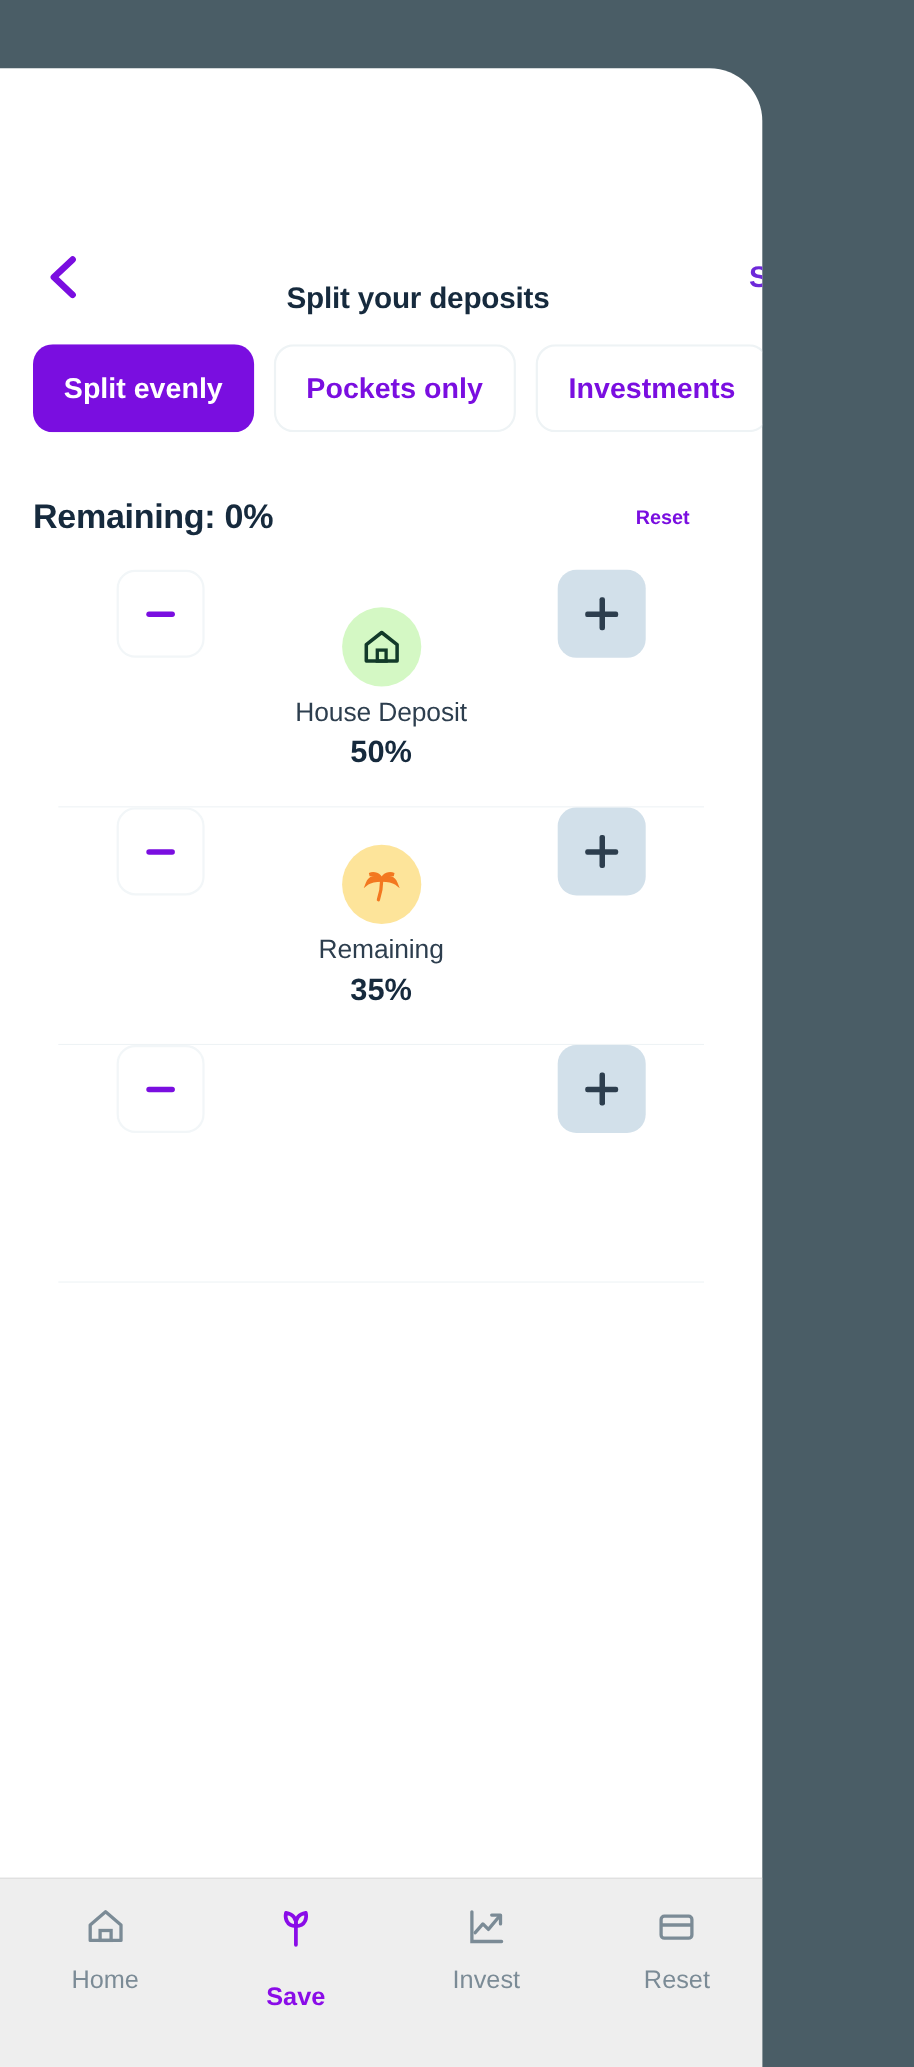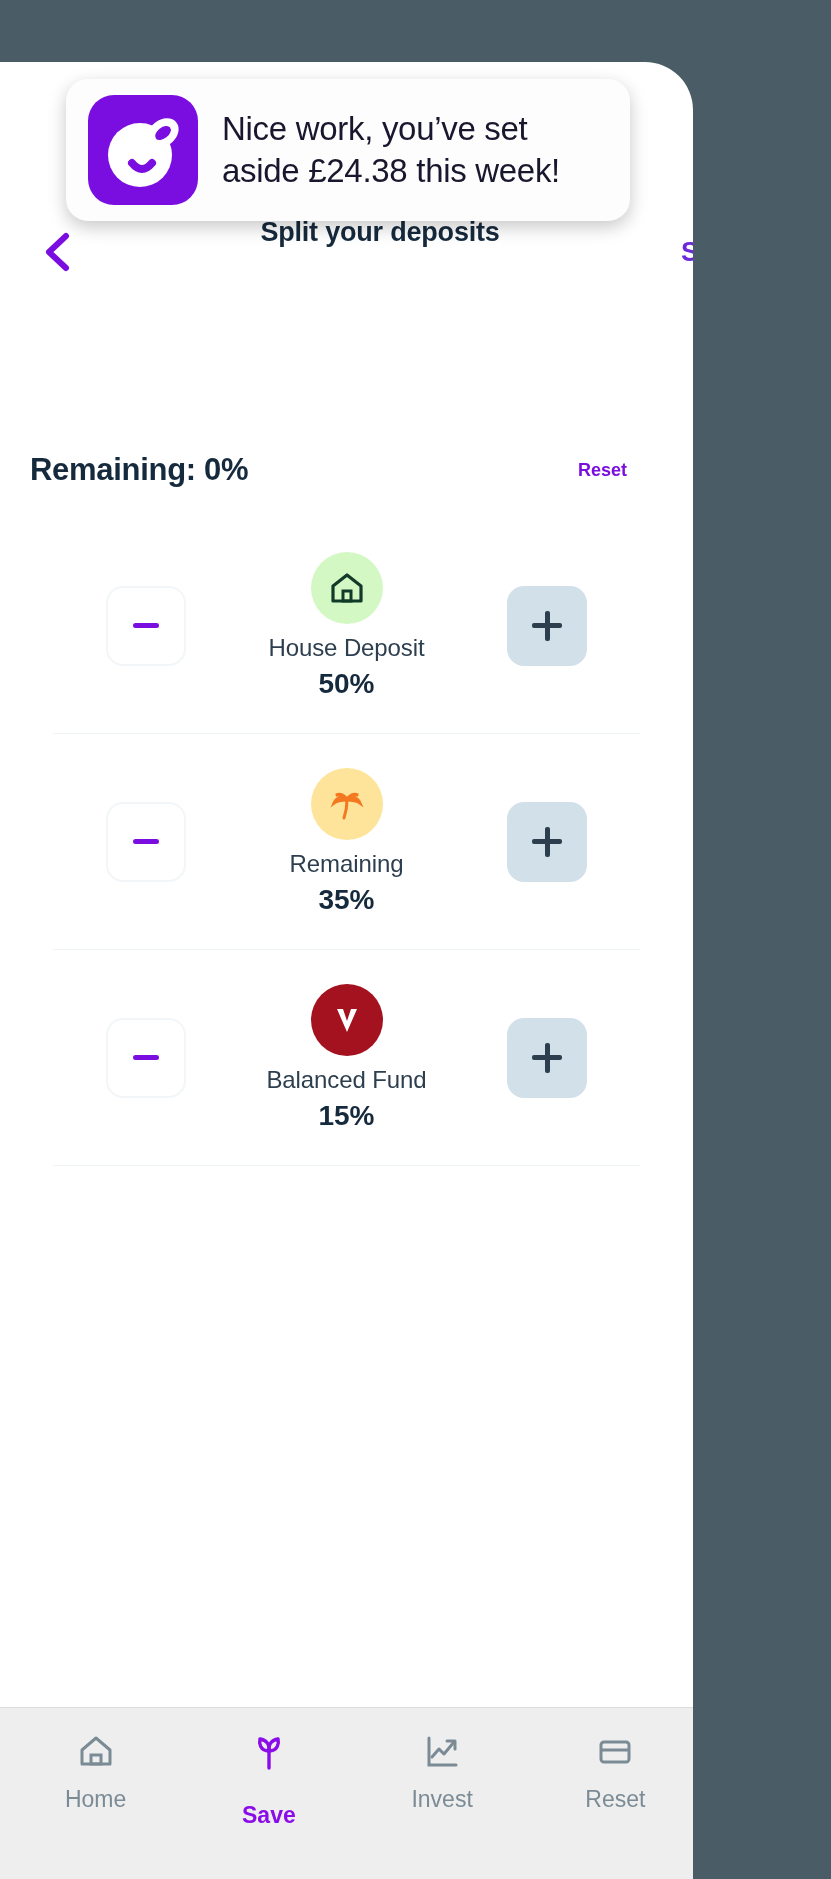--- a/index.html
+++ b/index.html
@@ -47,21 +47,21 @@
     color: #19172e;
     letter-spacing: -0.3px;
   }
 
   
   #header {
     position: absolute;
     left: 0; top: 155px;
     width: 760px; height: 70px;
     display: flex;
-    align-items: flex-start;
+    align-items: flex-end;
   }
   #back-btn {
     position: absolute;
     left: 30px; top: 50%;
     transform: translateY(-50%);
     width: 56px; height: 56px;
     display: flex; align-items: center; justify-content: center;
     cursor: pointer;
   }
   #page-title {
@@ -135,21 +135,20 @@
   
   #rows {
     position: absolute;
     left: 0; top: 456px;
     width: 693px;
   }
   .alloc-row {
     position: relative;
     height: 216px;
     display: flex;
-    align-items: center;
     justify-content: space-between;
     padding: 0 53px;
     border-bottom: 1px solid #eef3f5;
     margin: 0 53px;
   }
   .alloc-row:first-child { border-top: none; }
   .step-btn {
     width: 80px; height: 80px;
     border-radius: 17px;
     display: flex; align-items: center; justify-content: center;
@@ -218,42 +217,42 @@
     padding-left: 18px;
   }
   .nav-label { font-size: 23px; color: #7b8b96; }
   .nav-item.active .nav-label { color: #8a0ce8; font-weight: bold; margin-top: 16px; }
 </style>
 </head>
 <body>
 
 <div id="phone">
 
-  <div id="toast">
-    <div id="toast-icon">
-      <svg width="110" height="110" viewBox="0 0 110 110">
-        <circle cx="52" cy="60" r="32" fill="#ffffff"></circle>
-        <path d="M44 68 q10 12 20 0" stroke="#7a0ee0" stroke-width="8" fill="none" stroke-linecap="round"></path>
-        <ellipse cx="75" cy="38" rx="17" ry="13" fill="#ffffff" transform="rotate(-38 75 38)"></ellipse>
-        <ellipse cx="75" cy="38" rx="9" ry="5.5" fill="#7a0ee0" transform="rotate(-38 75 38)"></ellipse>
-      </svg>
-    </div>
-    <div id="toast-text">Nice work, you’ve set aside £24.38 this week!</div>
-  </div>
 
   <div id="header">
     <div id="back-btn">
       <svg width="36" height="44" viewBox="0 0 36 44">
         <path d="M26 6 L9 22 L26 38" stroke="#7a0ee0" stroke-width="6" fill="none" stroke-linecap="round" stroke-linejoin="round"></path>
       </svg>
     </div>
     <div id="page-title">Split your deposits</div>
     <div id="skip-btn">Skip</div>
   </div>
 
+  <div id="tabs">
+    <div class="tab active">
+      <span>Split evenly</span>
+    </div>
+    <div class="tab inactive">
+      <span>Pockets only</span>
+    </div>
+    <div class="tab inactive">
+      <span>Investments</span>
+    </div>
+  </div>
 
   <div id="remaining-row">
     <div id="remaining-label">Remaining: 0%</div>
     <div id="reset-btn">Reset</div>
   </div>
 
   <div id="rows">
 
     <div class="alloc-row">
       <div class="step-btn minus">
@@ -295,29 +294,20 @@
       </div>
       <div class="step-btn plus">
         <span class="step-glyph-plus"></span>
       </div>
     </div>
 
     <div class="alloc-row">
       <div class="step-btn minus">
         <span class="step-glyph-minus"></span>
       </div>
-      <div class="alloc-center">
-        <div class="alloc-icon" style="background:#a4121f">
-          <svg width="48" height="48" viewBox="0 0 48 48">
-            <path d="M14 13 L24 36 L34 13 L28 13 L24 25 L20 13 Z" fill="#ffffff"></path>
-          </svg>
-        </div>
-        <div class="alloc-name">Balanced Fund</div>
-        <div class="alloc-pct">15%</div>
-      </div>
       <div class="step-btn plus">
         <span class="step-glyph-plus"></span>
       </div>
     </div>
 
   </div>
 
   <div id="bottom-nav">
 
     <div class="nav-item">

